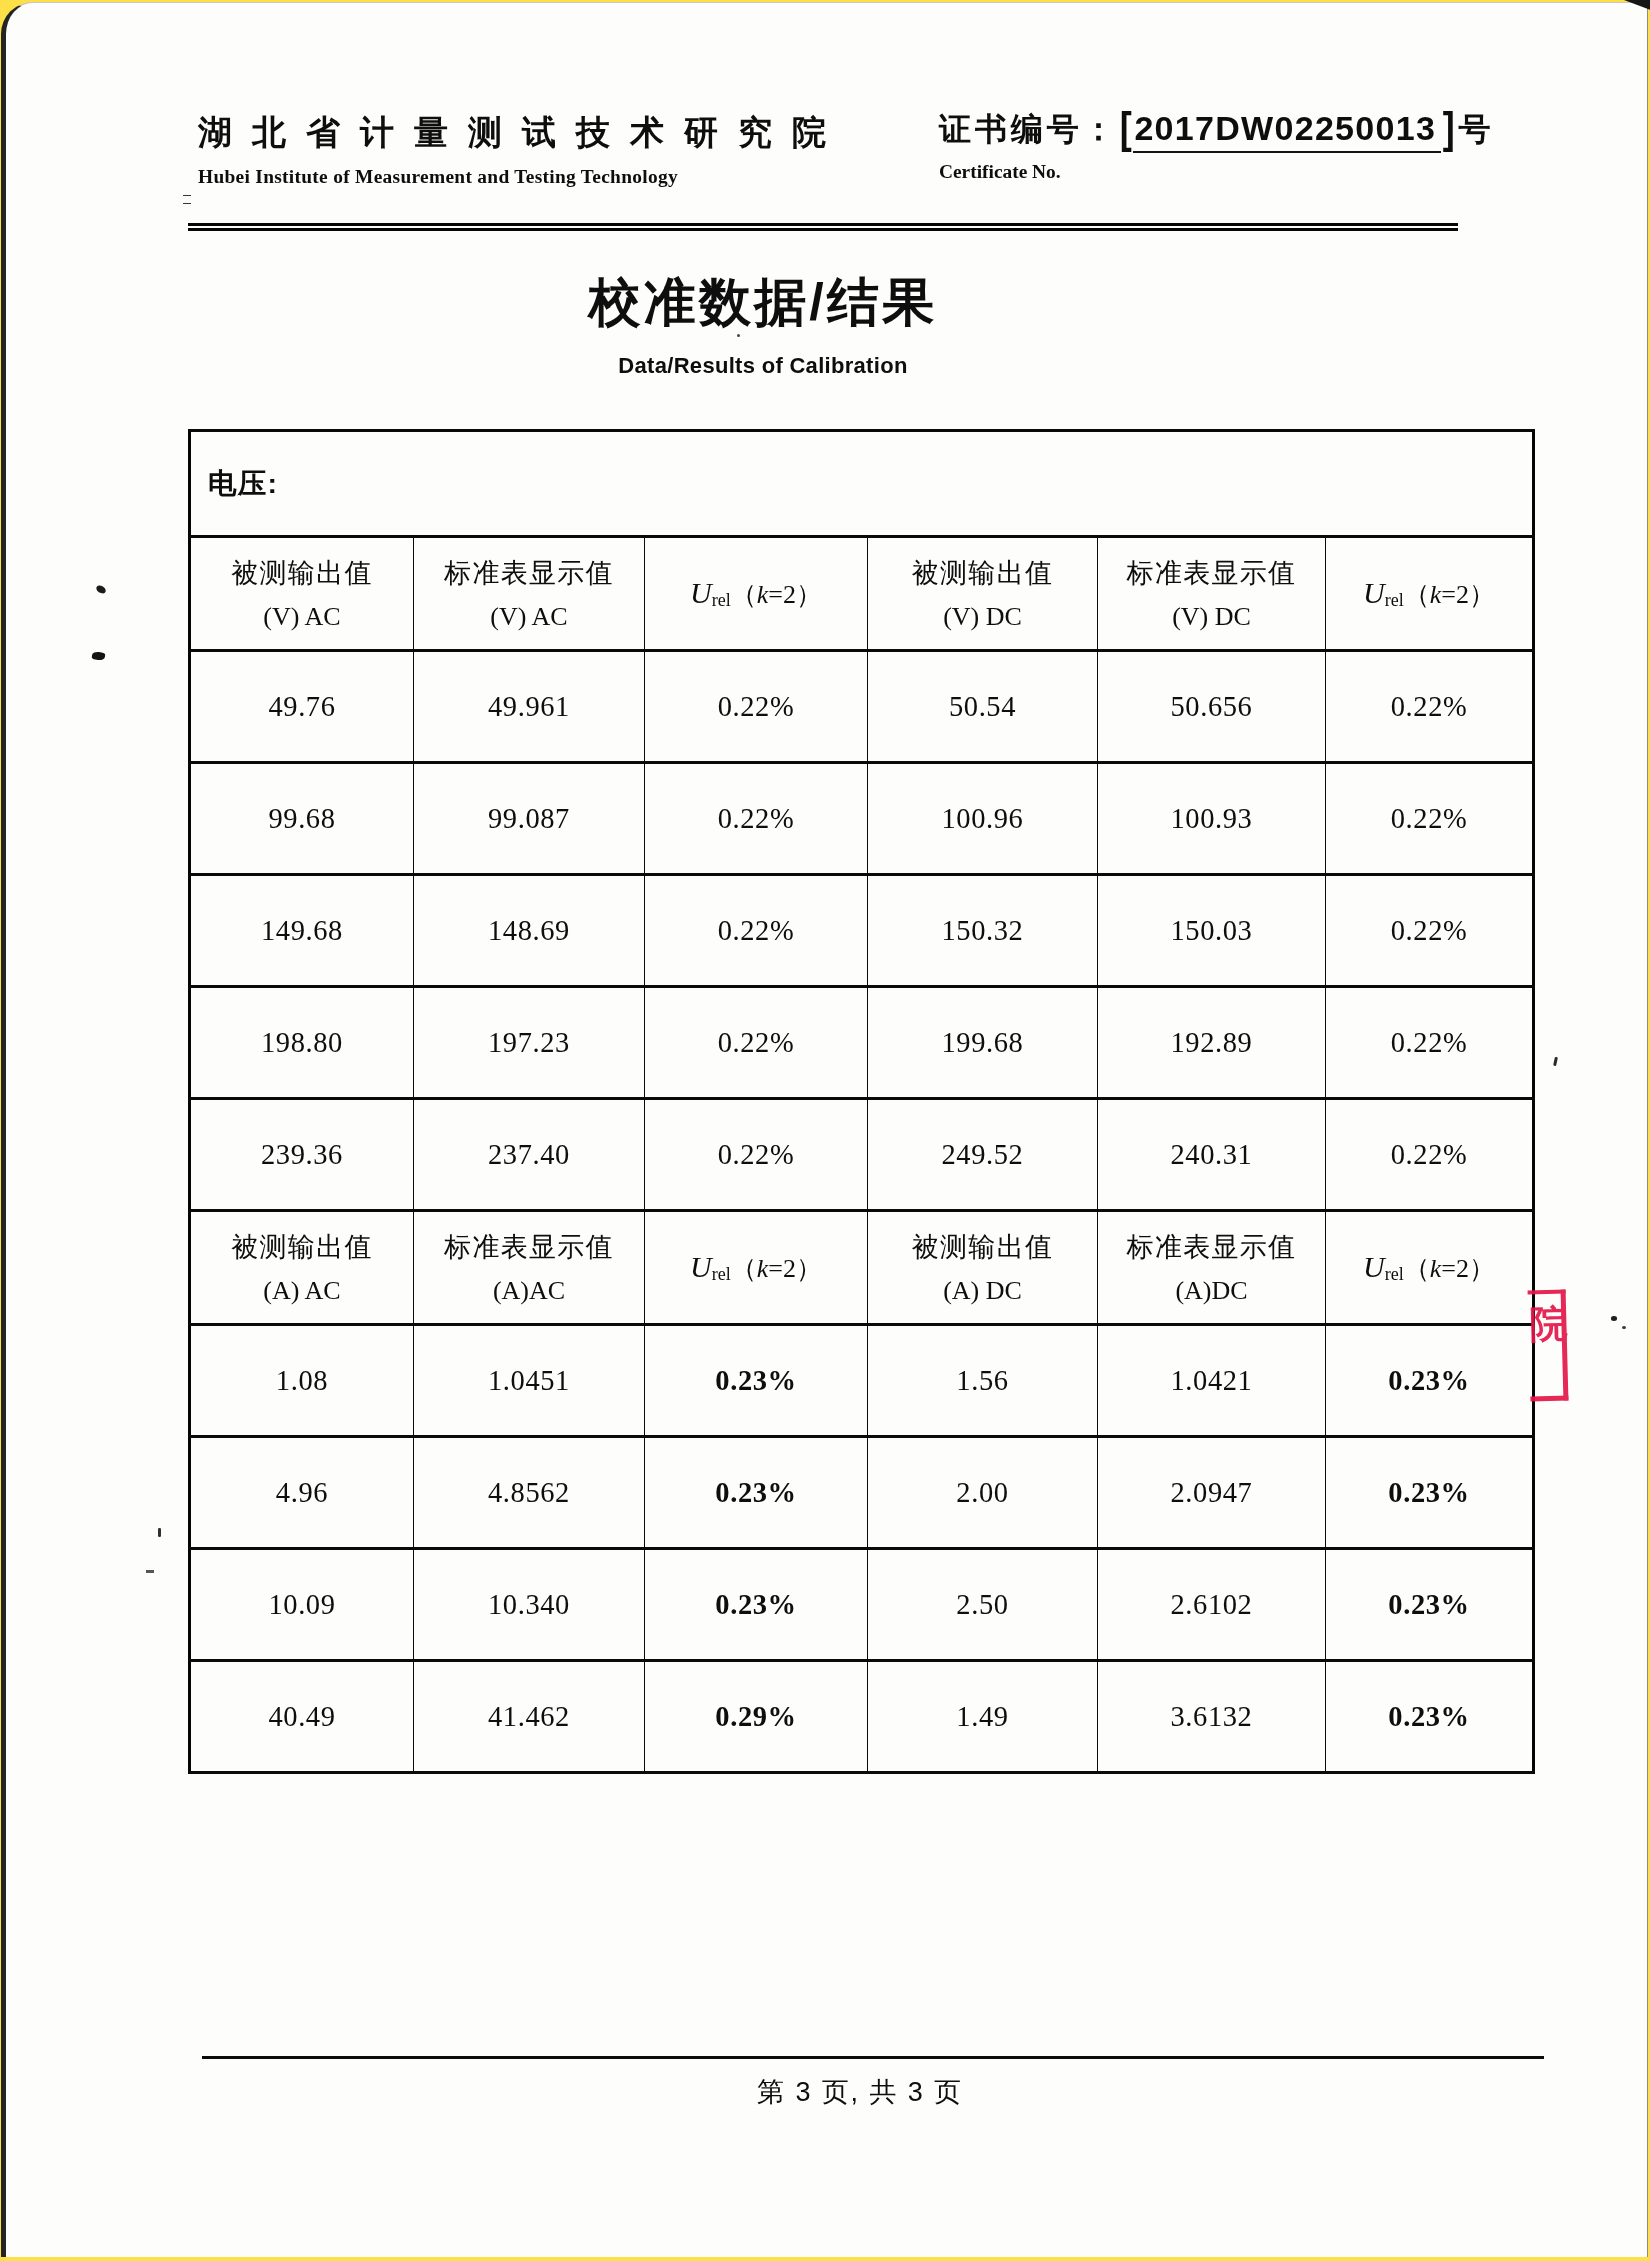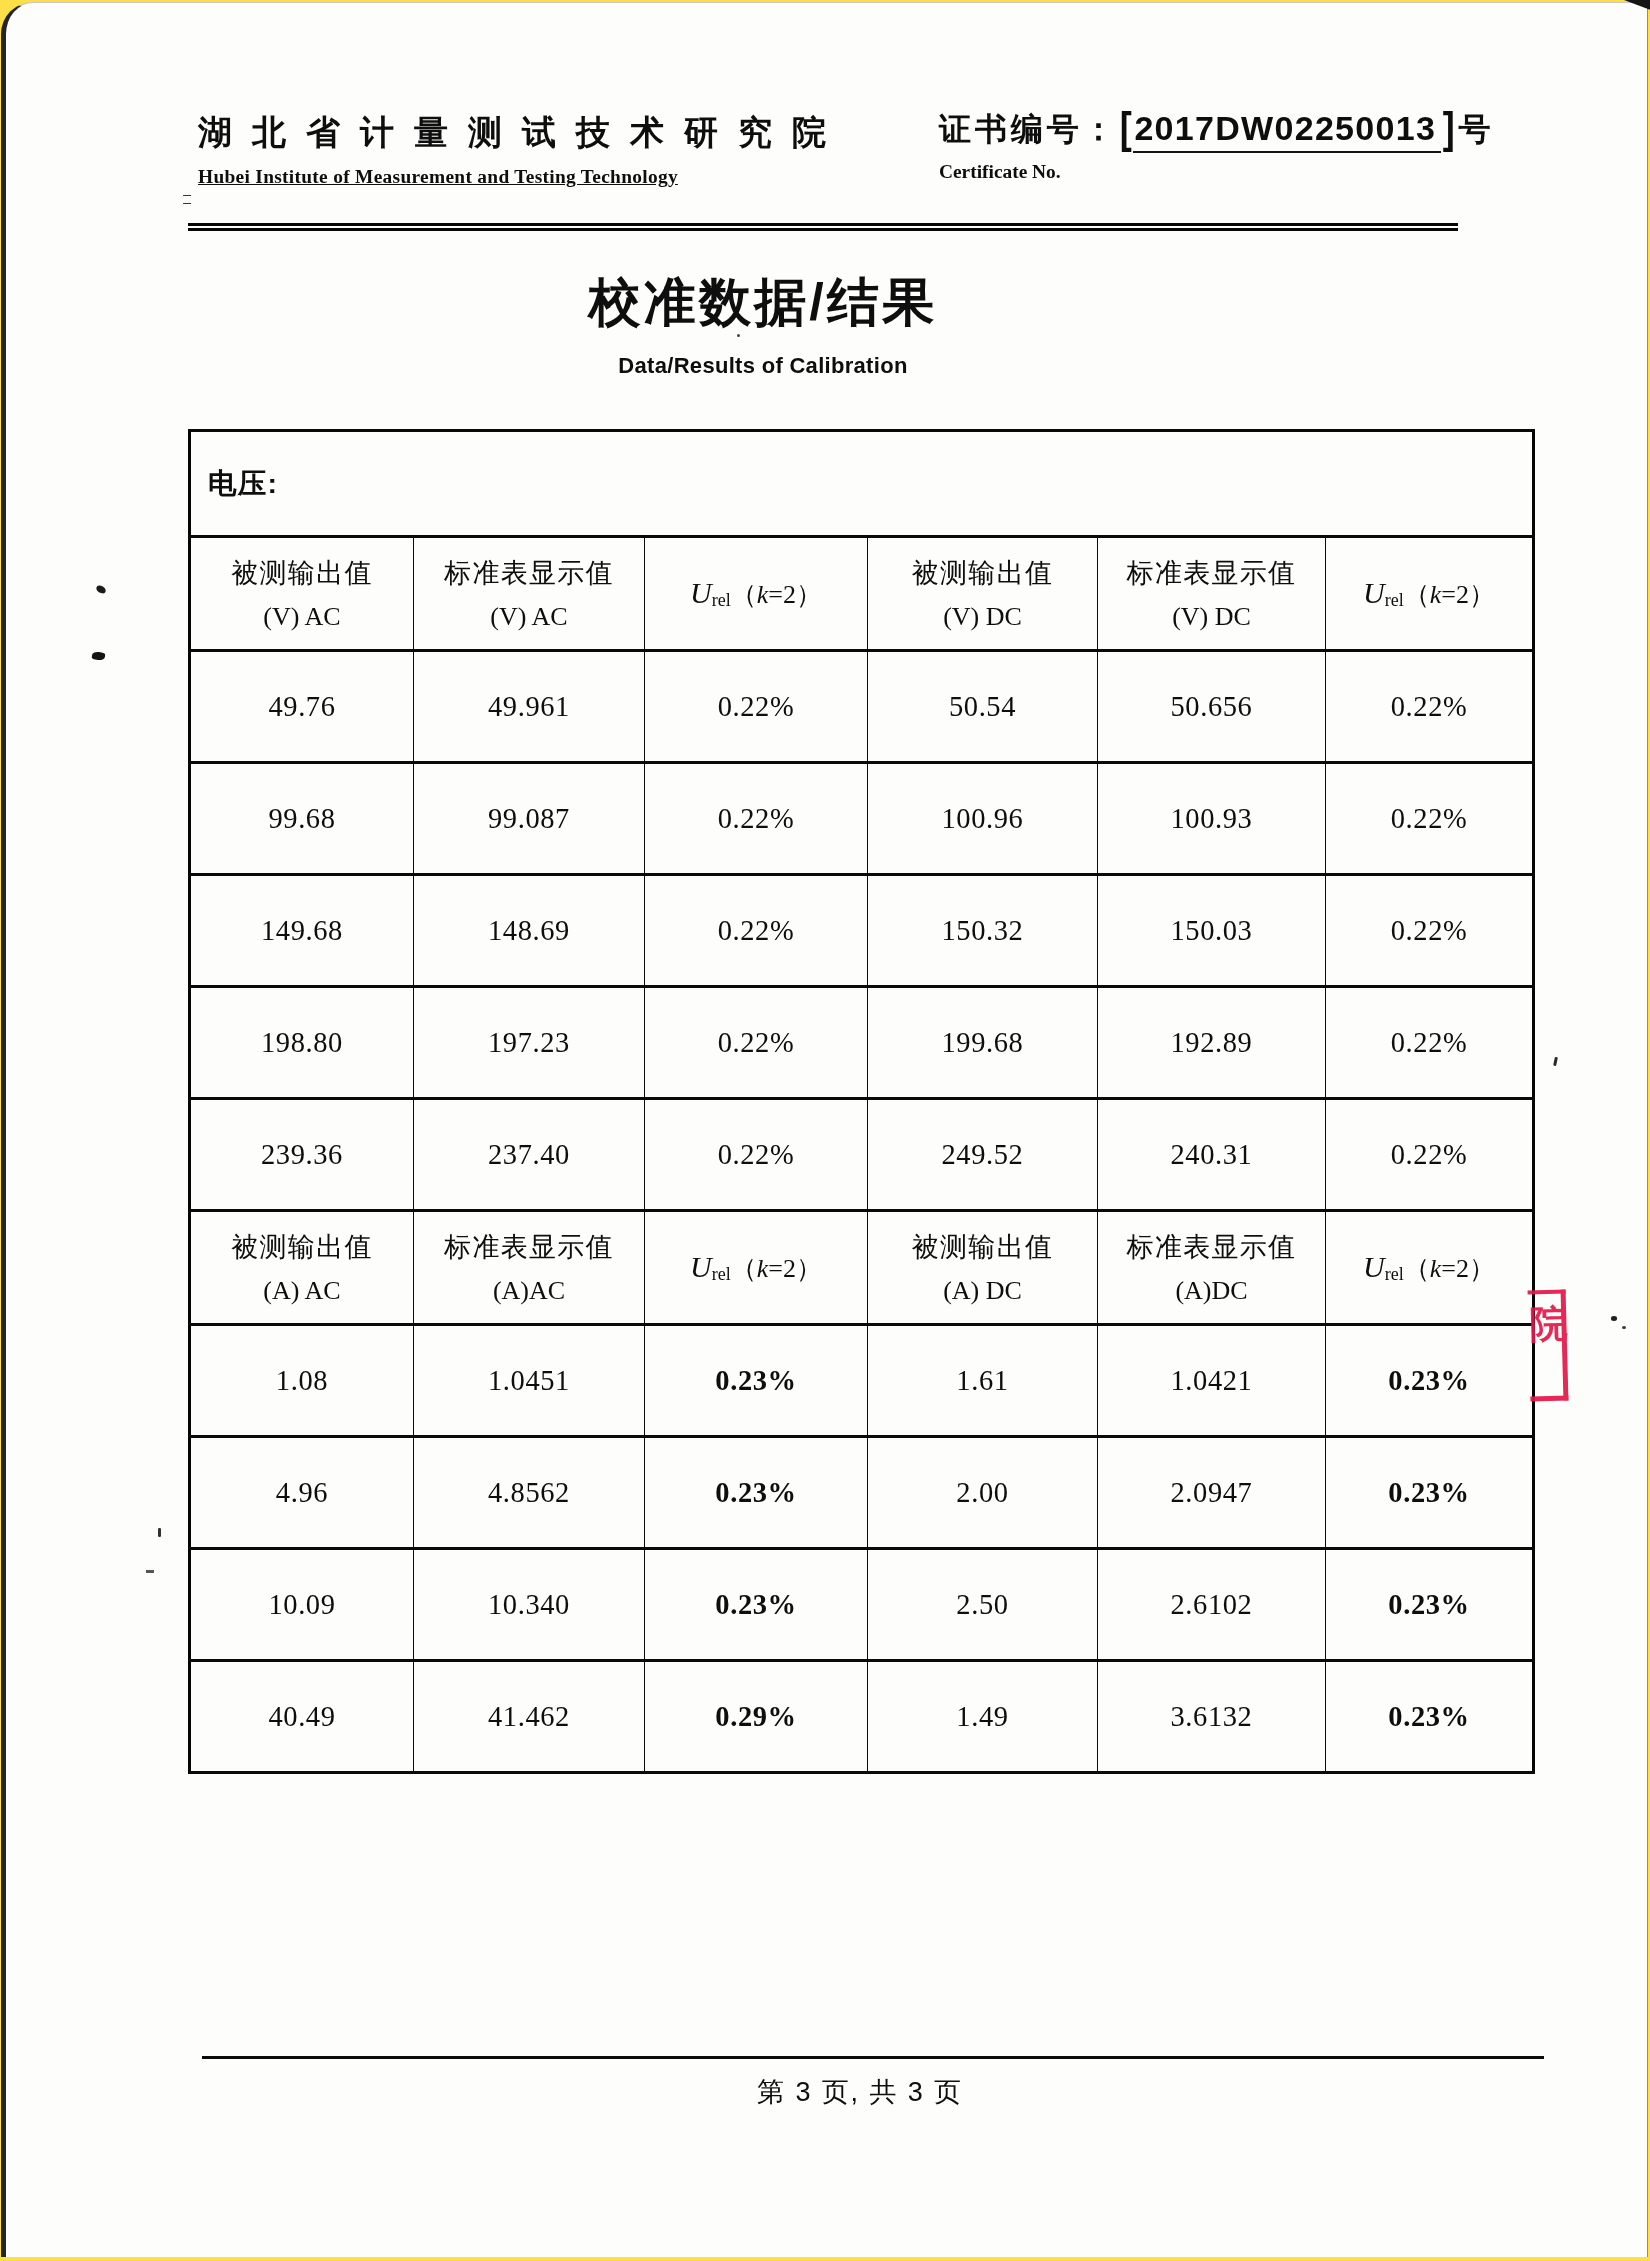--- a/index.html
+++ b/index.html
@@ -6,21 +6,21 @@
   .page{position:relative;width:1651px;height:2261px;background:#fde047;overflow:hidden;
         font-family:"Liberation Sans",sans-serif;color:#0e0e0e;}
   .paper{position:absolute;left:1.3px;top:1.9px;right:2.6px;bottom:3.9px;background:#fdfdfb;
          border-left:5.8px solid #242424;border-right:1.9px solid #8d8b85;border-top:1.3px solid #c9c7c1;
          border-top-left-radius:32px;}
   .corner-tr{position:absolute;right:0;top:0;width:0;height:0;
              border-top:10.3px solid #151515;border-left:27px solid transparent;}
   
   .inst{position:absolute;left:198px;top:110px;}
   .inst-cn{font-size:34px;font-weight:800;letter-spacing:20px;white-space:nowrap;}
-  .inst-en{font-family:"Liberation Serif",serif;font-weight:700;font-size:19.4px;margin-top:10.3px;letter-spacing:0.3px;text-decoration:underline;}
+  .inst-en{font-family:"Liberation Serif",serif;font-weight:700;font-size:19.4px;margin-top:10.3px;letter-spacing:0.3px;}
   .cert{position:absolute;left:939px;top:107px;}
   .cert-line{white-space:nowrap;height:45px;}
   .cert-label{font-size:32px;font-weight:800;letter-spacing:3.9px;}
   .bracket{font-size:36px;font-weight:700;display:inline-block;transform:scaleY(1.25);margin:0 1.3px;}
   .cert-num{font-size:34px;font-weight:800;letter-spacing:1.3px;border-bottom:2.6px solid #151515;
             display:inline-block;padding:0 5.2px 2.6px 1.3px;}
   .cert-suffix{font-size:32px;font-weight:800;margin-left:2.6px;}
   .cert-en{font-family:"Liberation Serif",serif;font-weight:700;font-size:19.4px;margin-top:9px;}
   .double-rule{position:absolute;left:188px;top:223px;width:1270px;height:8.4px;box-sizing:border-box;
                border-top:3.2px solid #070707;border-bottom:3.2px solid #070707;}
@@ -185,21 +185,21 @@
           <div class="h2">(A)DC</div>
         </th>
         <th class="urel-cell"><span class="urel-u">U</span><sub>rel</sub><span class="urel-open">（</span><span class="urel-k">k</span><span class="urel-rest">=2）</span></th>
       </tr>
     </tbody>
     <tbody class="data-body current-body">
         <tr>
           <td>1.08</td>
           <td>1.0451</td>
           <td>0.23%</td>
-          <td>1.61</td>
+          <td>1.56</td>
           <td>1.0421</td>
           <td>0.23%</td>
         </tr>
         <tr>
           <td>4.96</td>
           <td>4.8562</td>
           <td>0.23%</td>
           <td>2.00</td>
           <td>2.0947</td>
           <td>0.23%</td>

